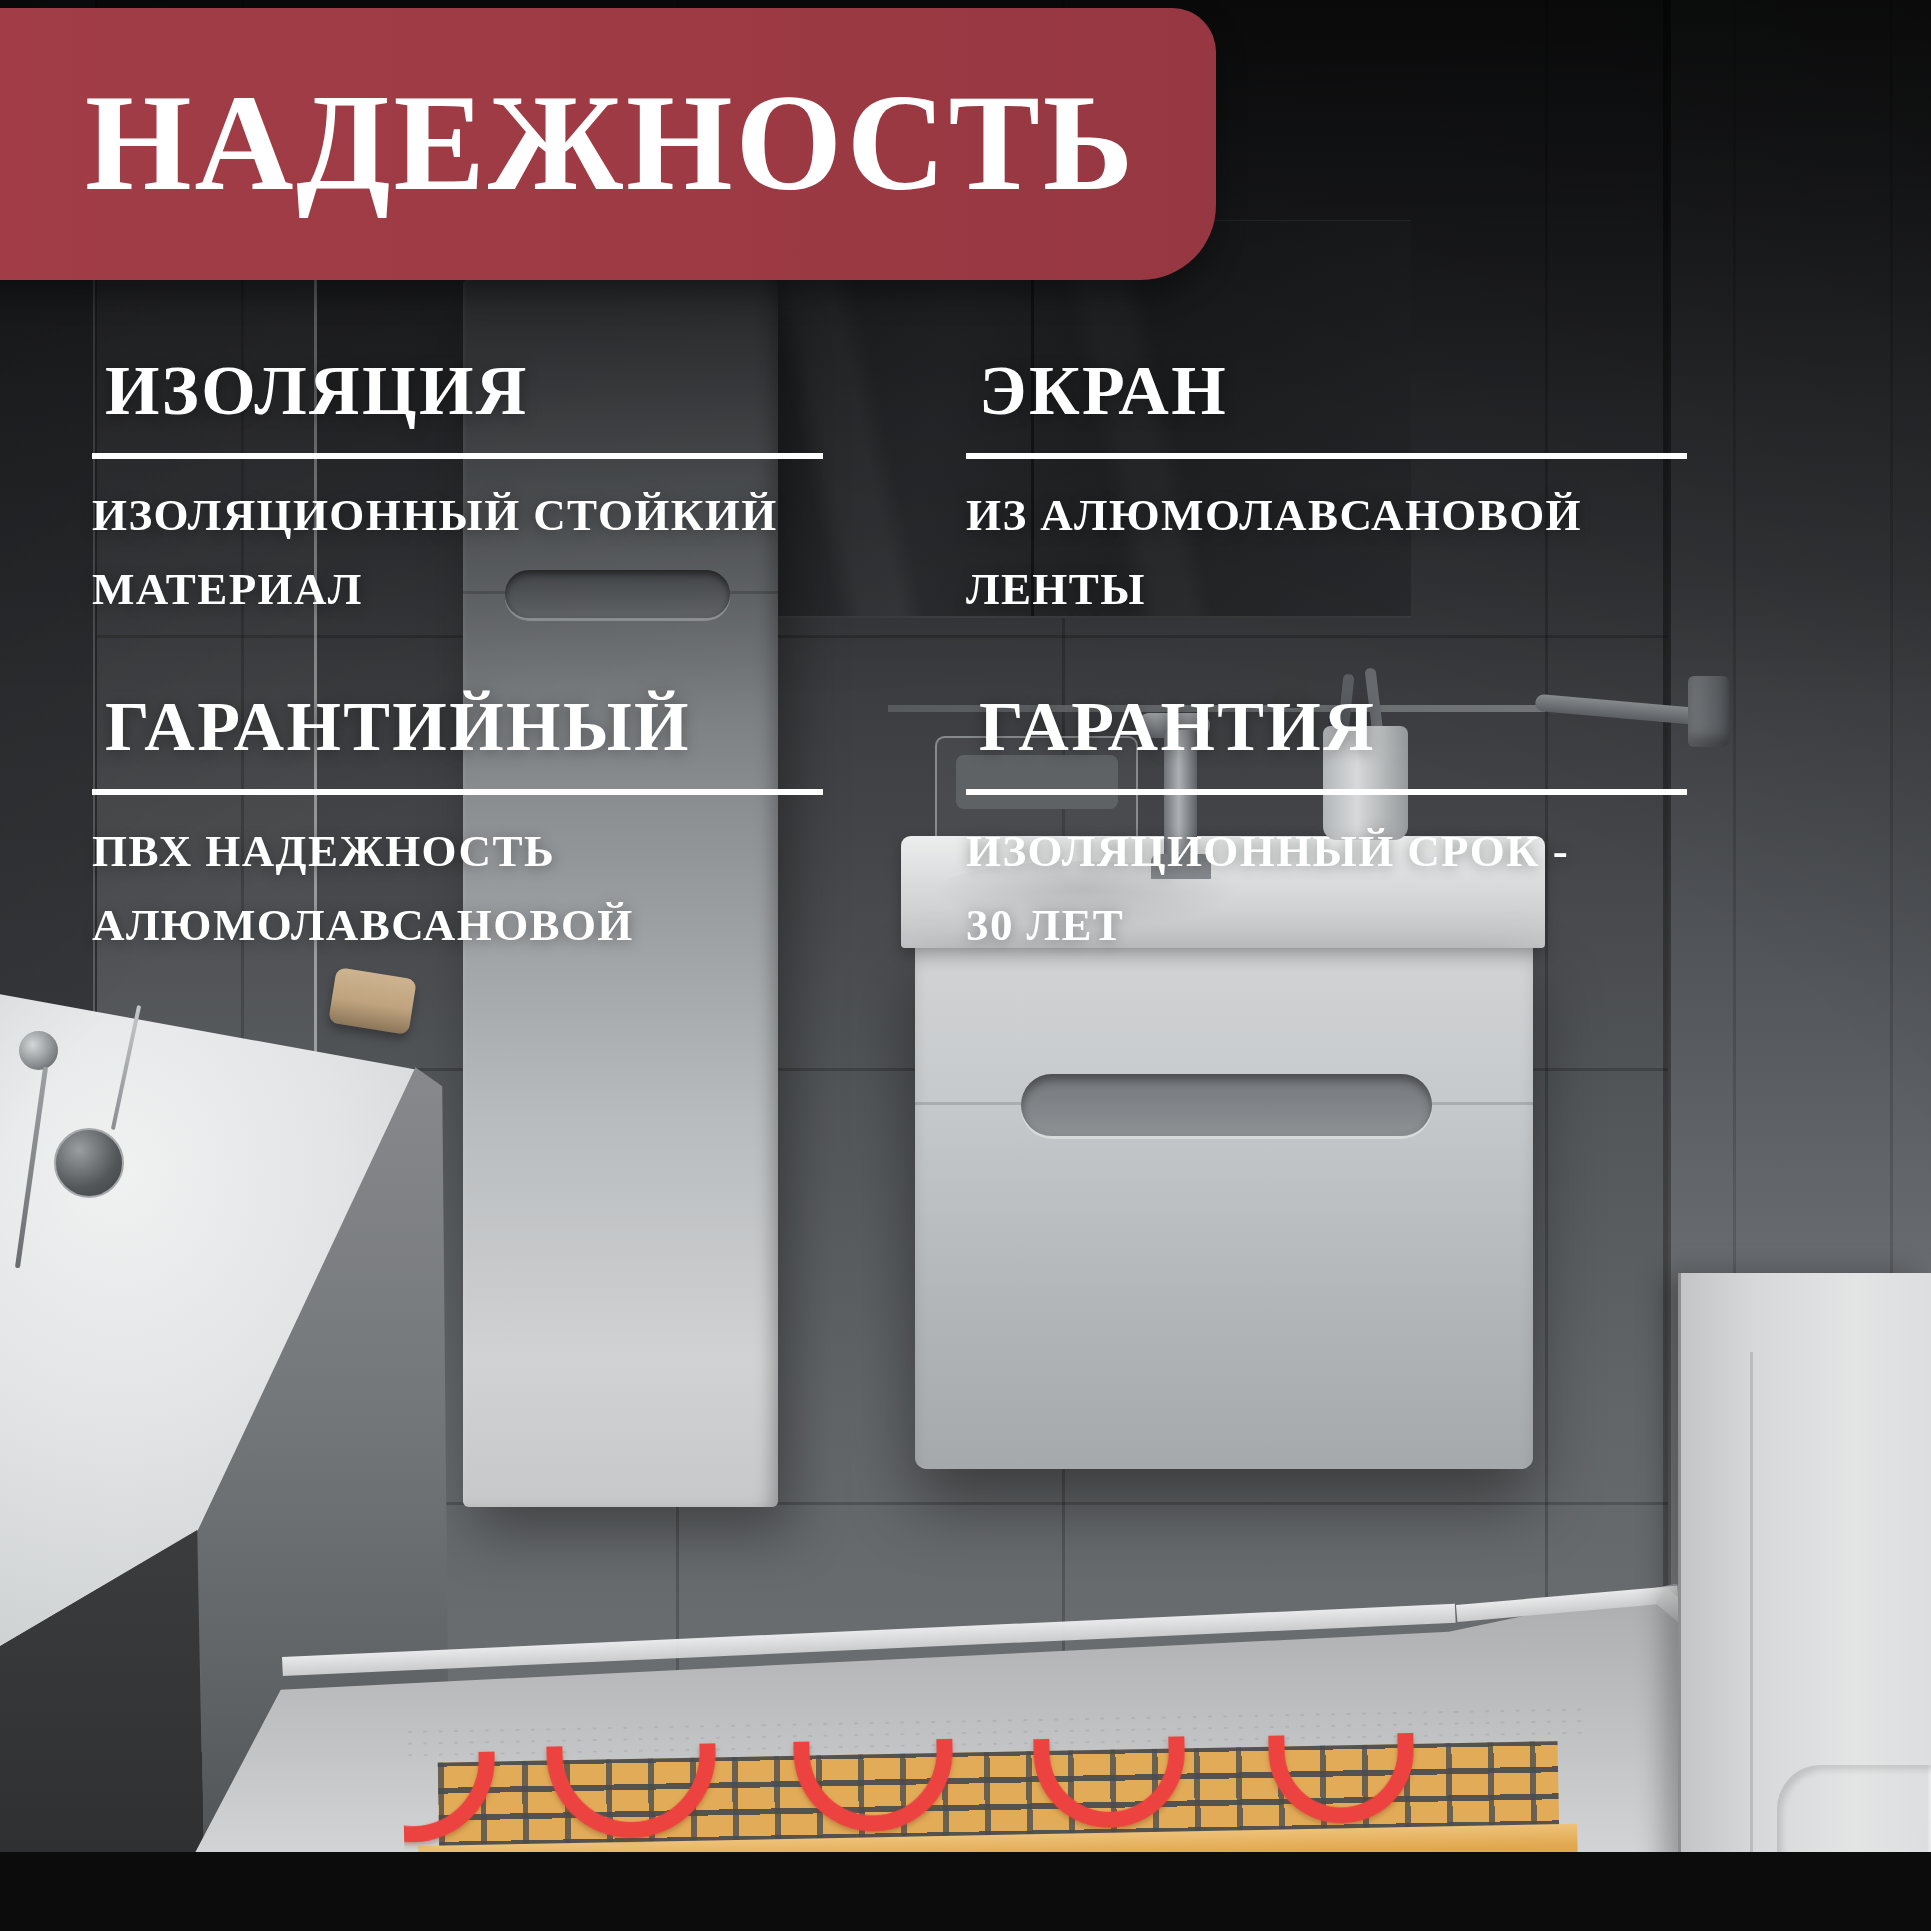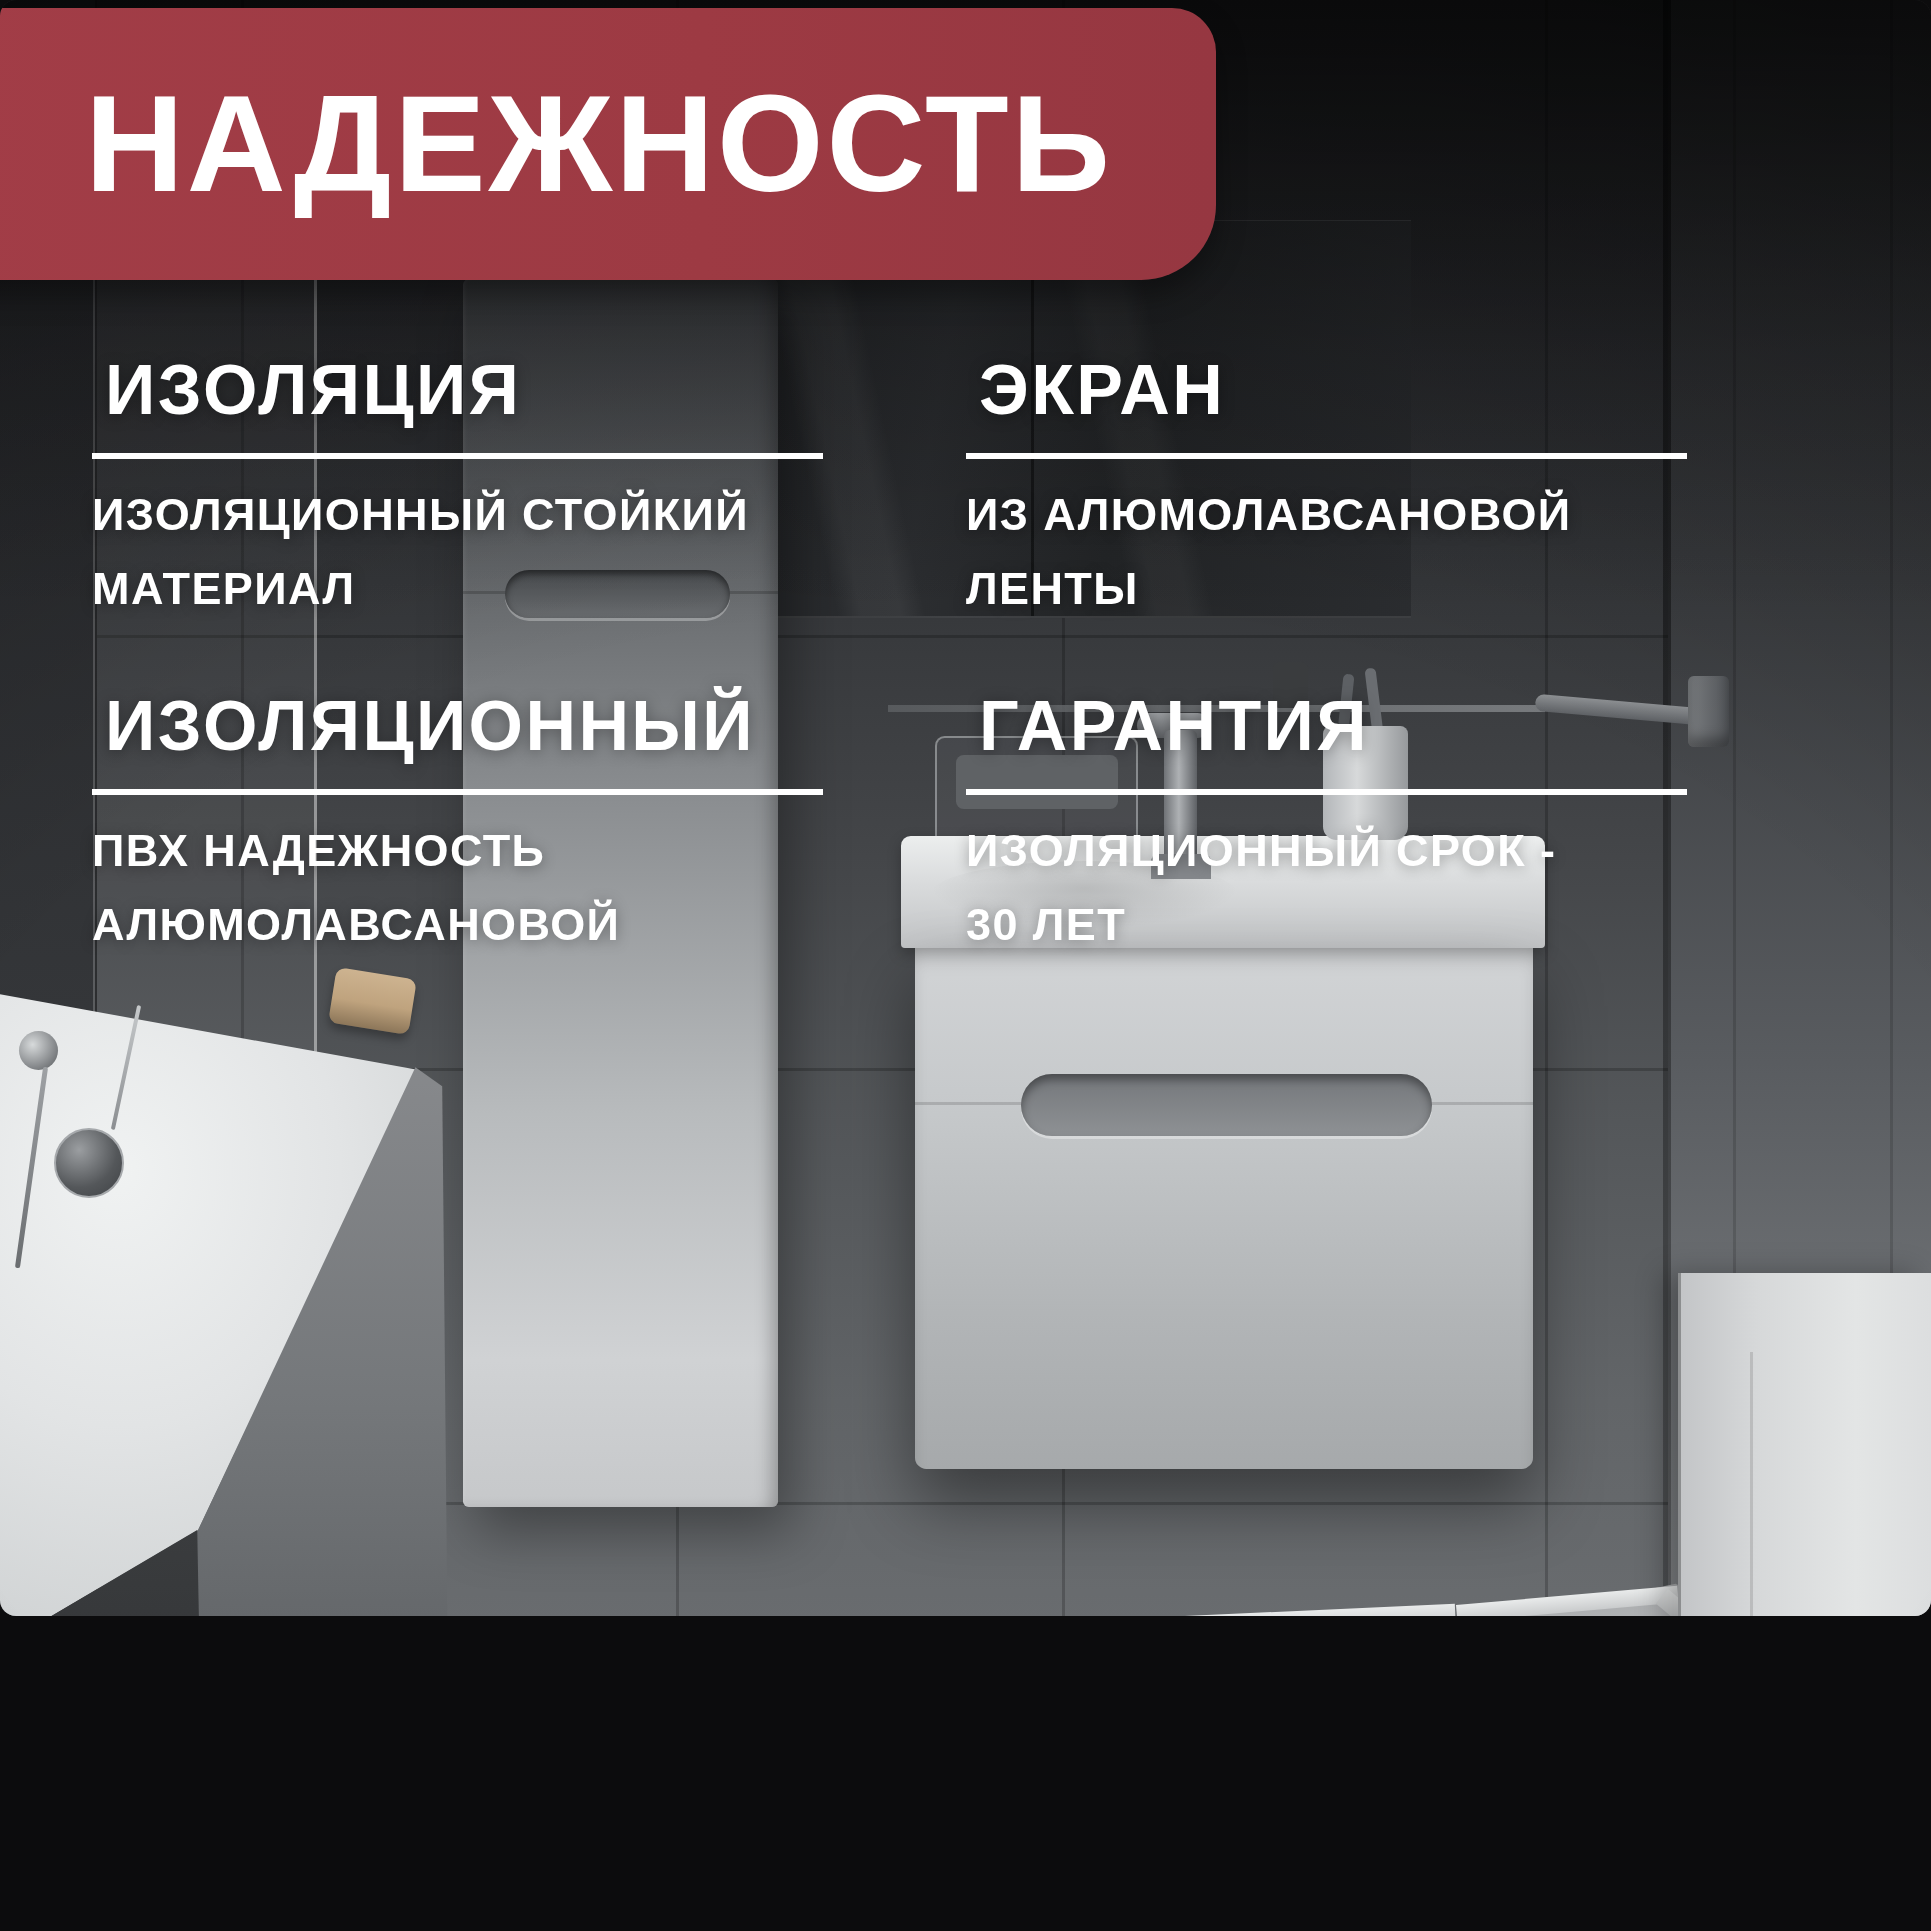--- a/index.html
+++ b/index.html
@@ -1,17 +1,17 @@
 <!DOCTYPE html>
 <html><head>
 <meta charset="utf-8">
 <style>
   html,body{margin:0;padding:0;background:#0c0c0d;}
-  .canvas{position:relative;width:1931px;height:1616px;overflow:hidden;
-          background:#1c1d1f;font-family:Liberation Sans, sans-serif;border-radius:16px;}
+  .canvas{position:relative;width:1931px;height:1852px;overflow:hidden;
+          background:#1c1d1f;font-family:Liberation Serif, serif;}
   .canvas *{position:absolute;box-sizing:border-box;}
 
   
   .wall-back{left:0;top:0;width:1678px;height:1752px;
     background:linear-gradient(180deg,#1d1e20 0%,#26272a 14%,#323437 30%,#434548 48%,#54575a 64%,#626568 80%,#6d7073 100%);}
   .vjoint{top:0;width:2.9px;height:1752px;background:rgba(0,0,0,.20);}
   .vj1{left:241px}.vj2{left:676px}.vj3{left:1062px}.vj4{left:1545px}
   .hjoint{left:0;width:1678px;height:2.9px;background:rgba(0,0,0,.20);}
   .hj1{top:635px}.hj2{top:1068px}.hj3{top:1502px}
   .wall-left{left:0;top:0;width:97px;height:1931px;border-right:2.9px solid rgba(0,0,0,.30);
@@ -256,21 +256,21 @@
   <section class="feature f2">
     <h2 class="feat-h">ЭКРАН</h2>
     <span class="rule"></span>
     <div class="sub">
       <div class="line">ИЗ АЛЮМОЛАВСАНОВОЙ</div>
       <div class="line">ЛЕНТЫ</div>
     </div>
   </section>
 
   <section class="feature f3">
-    <h2 class="feat-h">ИЗОЛЯЦИОННЫЙ</h2>
+    <h2 class="feat-h">ГАРАНТИЙНЫЙ</h2>
     <span class="rule"></span>
     <div class="sub">
       <div class="line">ПВХ НАДЕЖНОСТЬ</div>
       <div class="line">АЛЮМОЛАВСАНОВОЙ</div>
     </div>
   </section>
 
   <section class="feature f4">
     <h2 class="feat-h">ГАРАНТИЯ</h2>
     <span class="rule"></span>

